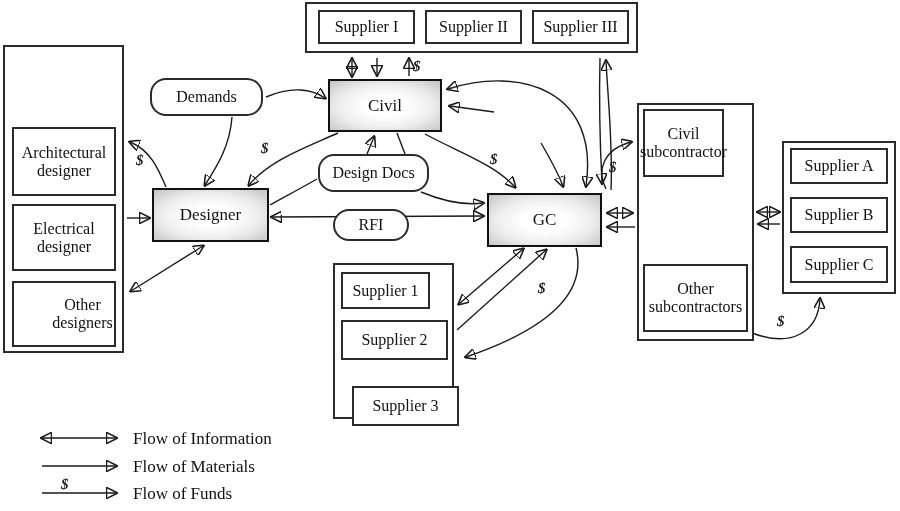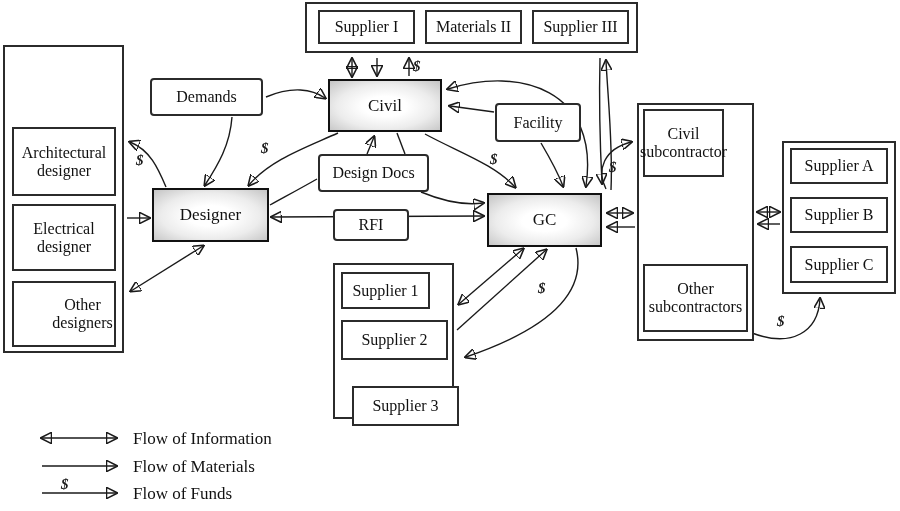--- a/index.html
+++ b/index.html
@@ -7,21 +7,21 @@
     position:relative;width:900px;height:511px;background:#fff;overflow:hidden;
     font-family:"Liberation Serif",serif;color:#111;
   }
   #arrow-layer{position:absolute;left:0;top:0;width:900px;height:511px;}
   .box{
     position:absolute;border:2px solid #2b2b2b;background:#fff;
     display:flex;align-items:center;justify-content:center;text-align:center;
     font-size:16px;line-height:1.12;padding:1px;box-sizing:border-box;
   }
   .container{position:absolute;border:2px solid #2b2b2b;background:#fff;box-sizing:border-box;}
-  .rounded{border-radius:4px;}
+  .rounded{border-radius:16px;}
   .gradient{
     border:2.5px solid #111;
     background:radial-gradient(ellipse at 50% 52%, #ffffff 28%, #ececec 62%, #c4c4c4 100%);
     font-size:17px;
   }
   .legend-label{position:absolute;font-size:17px;white-space:nowrap;}
   .dollar{font-size:15px;font-style:italic;font-weight:bold;fill:#1a1a1a;font-family:"Liberation Serif",serif;}
   svg path{stroke:#1a1a1a;stroke-width:1.4;fill:none;}
 </style>
 </head>
@@ -82,31 +82,30 @@
     <text class="dollar" x="777" y="326">$</text>
 
     <path d="M42,438 L116,438" marker-start="url(#ah)" marker-end="url(#ah)"></path>
     <path d="M42,466 L116,466" marker-end="url(#ah)"></path>
     <path d="M42,493 L116,493" marker-end="url(#ah)"></path>
     <text class="dollar" x="61" y="489">$</text>
   </svg>
 
   <div class="container" style="left:305px;top:2px;width:333px;height:51px;"></div>
   <div class="box" style="left:318px;top:10px;width:97px;height:34px;">Supplier I</div>
-  <div class="box" style="left:425px;top:10px;width:97px;height:34px;">Materials II</div>
+  <div class="box" style="left:425px;top:10px;width:97px;height:34px;">Supplier II</div>
   <div class="box" style="left:532px;top:10px;width:97px;height:34px;">Supplier III</div>
 
   <div class="container" style="left:3px;top:45px;width:121px;height:308px;"></div>
   <div class="box" style="left:12px;top:127px;width:104px;height:69px;">Architectural designer</div>
   <div class="box" style="left:12px;top:204px;width:104px;height:67px;">Electrical designer</div>
   <div class="box" style="left:12px;top:281px;width:104px;height:66px;padding-left:38px;">Other designers</div>
 
   <div class="box rounded" style="left:150px;top:78px;width:113px;height:38px;">Demands</div>
   <div class="box gradient" style="left:328px;top:79px;width:114px;height:53px;">Civil</div>
-  <div class="box rounded" style="left:495px;top:103px;width:86px;height:39px;">Facility</div>
   <div class="box rounded" style="left:318px;top:154px;width:111px;height:38px;">Design Docs</div>
   <div class="box gradient" style="left:152px;top:188px;width:117px;height:54px;">Designer</div>
   <div class="box rounded" style="left:333px;top:209px;width:76px;height:32px;">RFI</div>
   <div class="box gradient" style="left:487px;top:193px;width:115px;height:54px;">GC</div>
 
   <div class="container" style="left:333px;top:263px;width:121px;height:156px;"></div>
   <div class="box" style="left:341px;top:272px;width:89px;height:37px;">Supplier 1</div>
   <div class="box" style="left:341px;top:320px;width:107px;height:40px;">Supplier 2</div>
   <div class="box" style="left:341px;top:386px;width:107px;height:40px;margin-left:11px;">Supplier 3</div>
 

